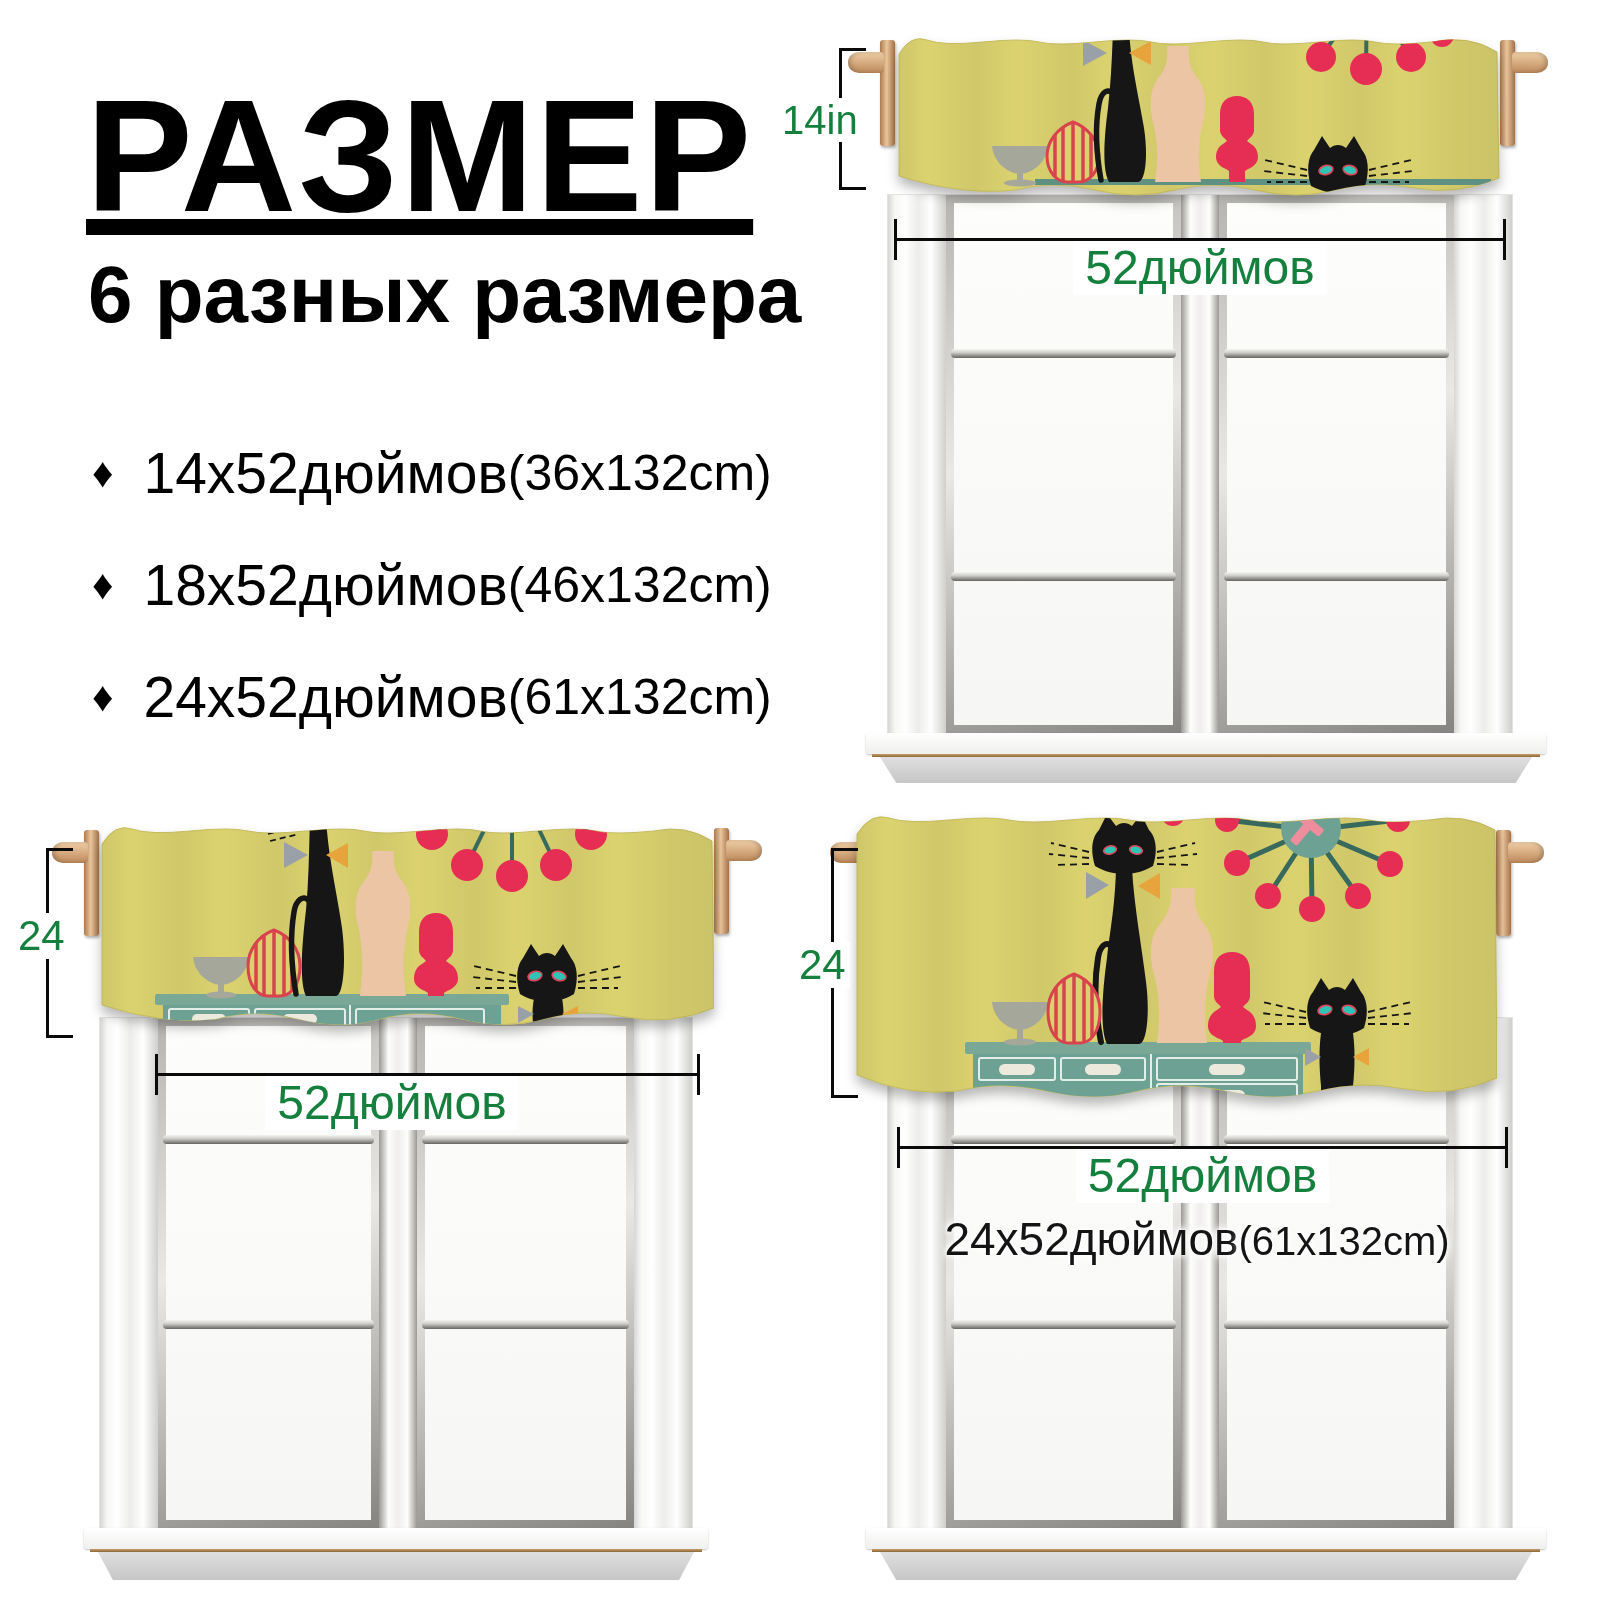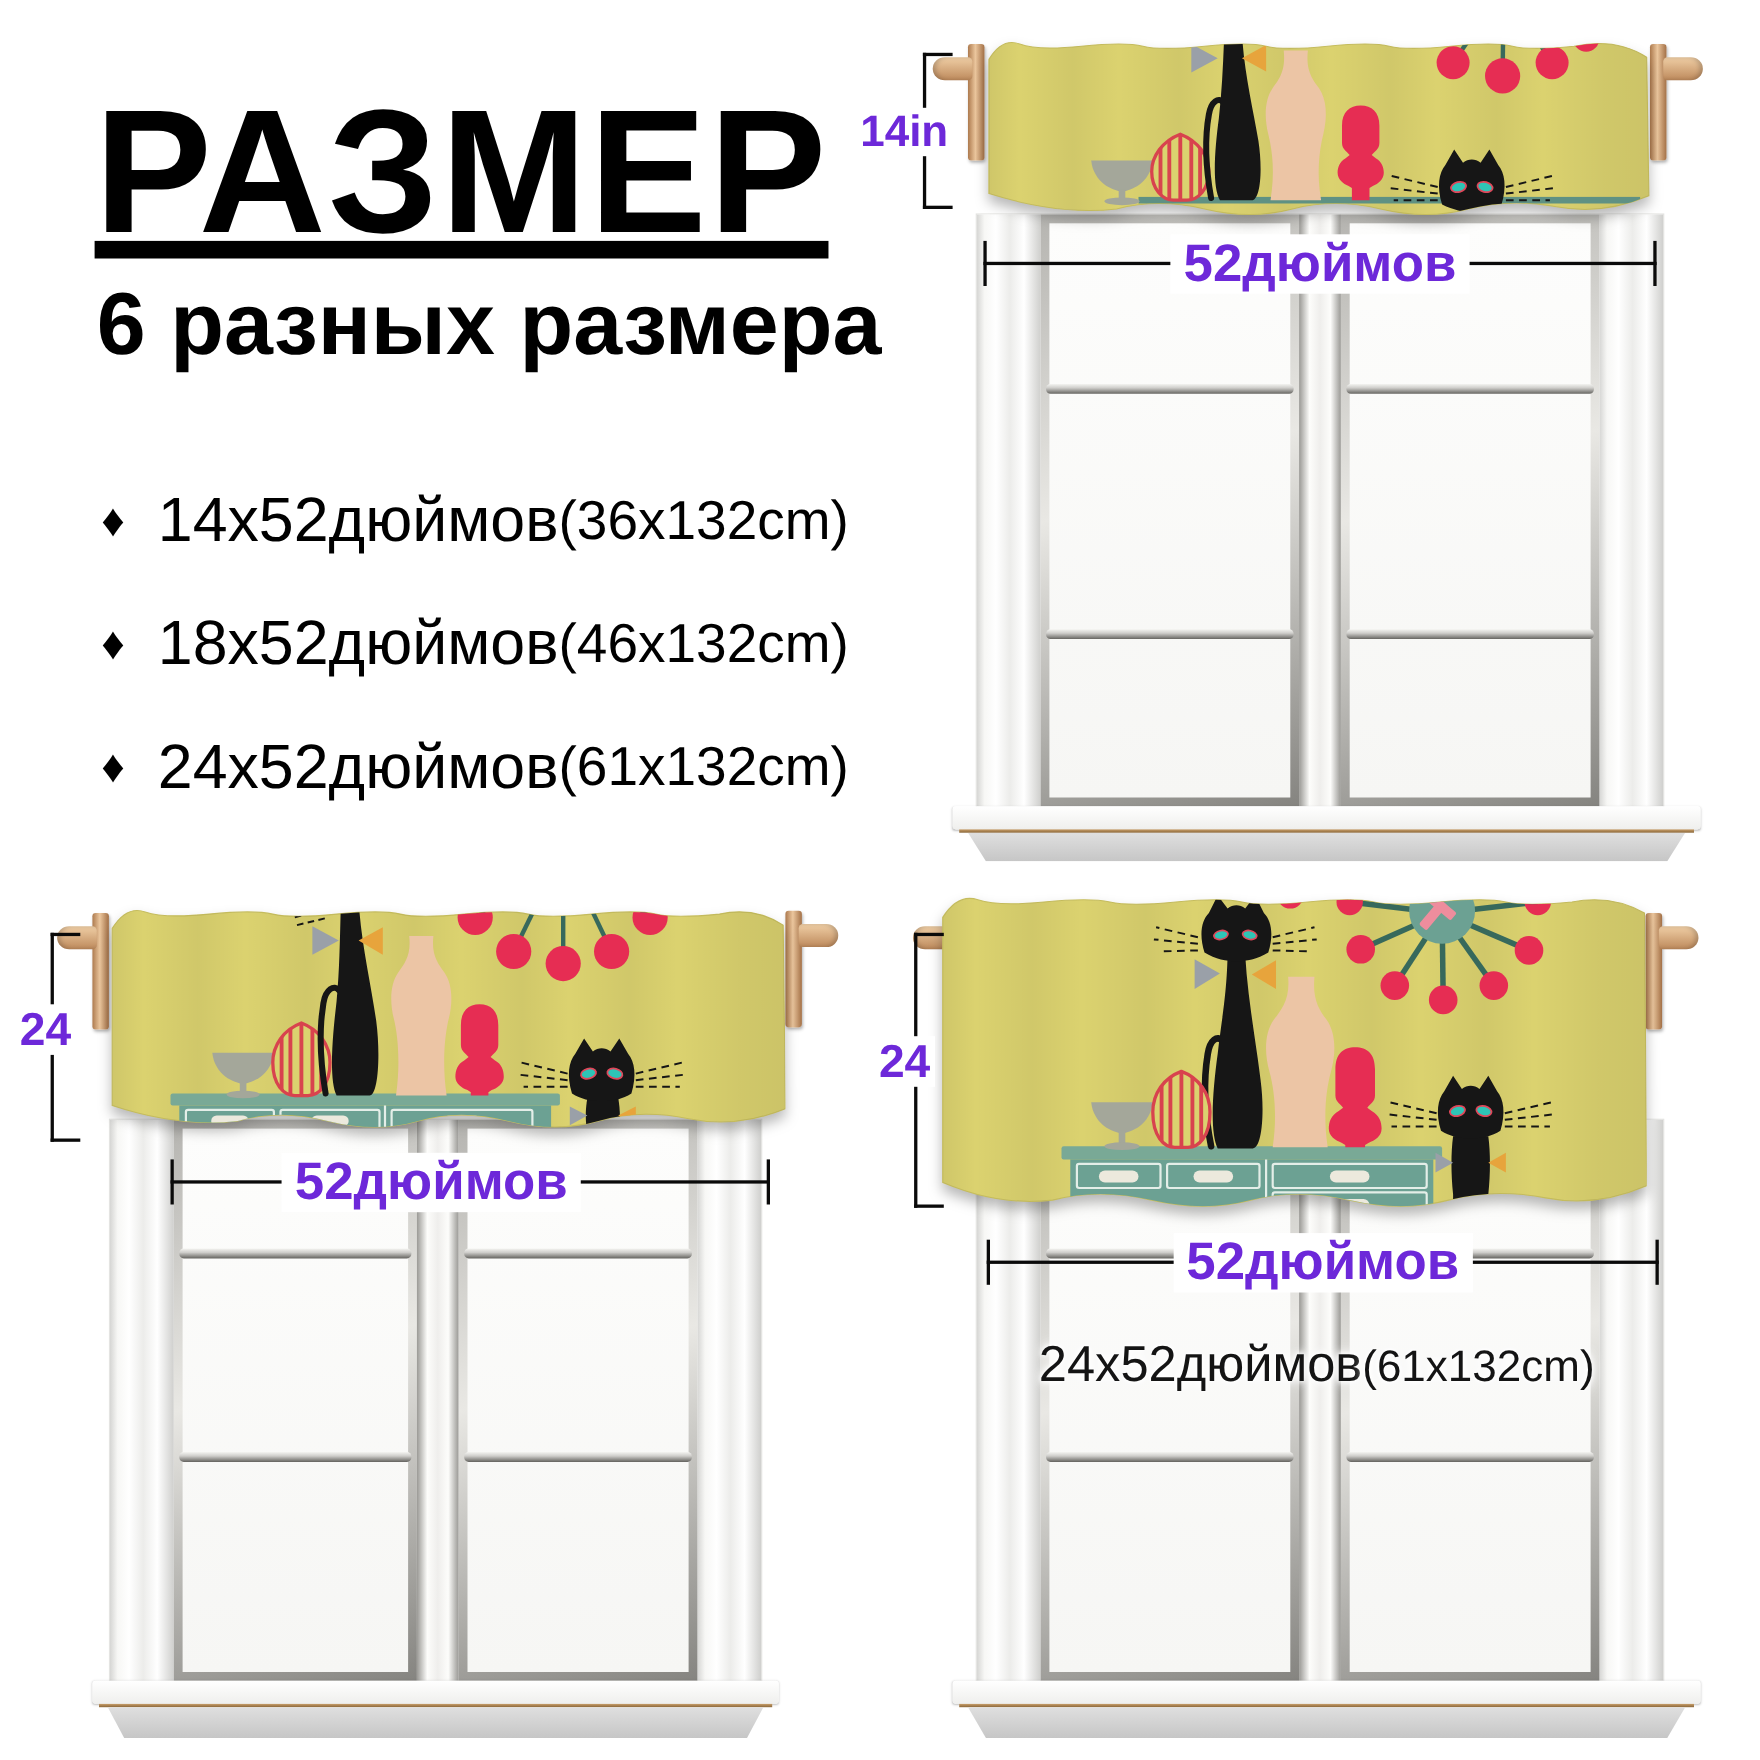--- a/index.html
+++ b/index.html
@@ -42,23 +42,23 @@
   .rod-knob.kleft{border-radius:11px 4px 4px 11px / 10px 4px 4px 10px;box-shadow:inset 3px 0 4px rgba(0,0,0,.18);}
   .rod-knob.kright{border-radius:4px 11px 11px 4px / 4px 10px 10px 4px;box-shadow:inset -3px 0 4px rgba(0,0,0,.18);}
 
   
   .vline{position:absolute;width:3px;background:#0a0a0a;z-index:5;}
   .vline .tick{position:absolute;left:0;width:27px;height:3px;background:#0a0a0a;}
   .vline .tick.t{top:0}.vline .tick.b{bottom:0}
   .hline{position:absolute;height:3px;background:#0a0a0a;z-index:5;}
   .hline .tick{position:absolute;top:-19px;width:3px;height:41px;background:#0a0a0a;}
   .hline .tick.l{left:0}.hline .tick.r{right:0}
-  .dim{position:absolute;background:#fff;color:#6d28d9;font-weight:bold;white-space:nowrap;
+  .dim{position:absolute;background:#fff;color:#15803d;font-weight:normal;white-space:nowrap;
        line-height:1;z-index:6;}
-  .dim.center{transform:translate(-50%,-50%);padding:3px 12px;font-size:48px;}
+  .dim.center{transform:translate(-50%,-50%);padding:3px 12px;font-size:48px;margin-top:28px;}
   .dim.side{padding:2px 4px;}
   .win-size{position:absolute;transform:translateX(-50%);white-space:nowrap;color:#141414;
             font-size:46px;line-height:1.1;z-index:4;
             text-shadow:0 0 4px #fff,0 0 6px #fff,0 0 10px #fff,0 0 14px #fff;}
   .win-size .metric{font-size:40px;}
 
   .valance{position:absolute;z-index:3;filter:drop-shadow(0 7px 6px rgba(0,0,0,.28));}
 </style>
 </head>
 <body>

